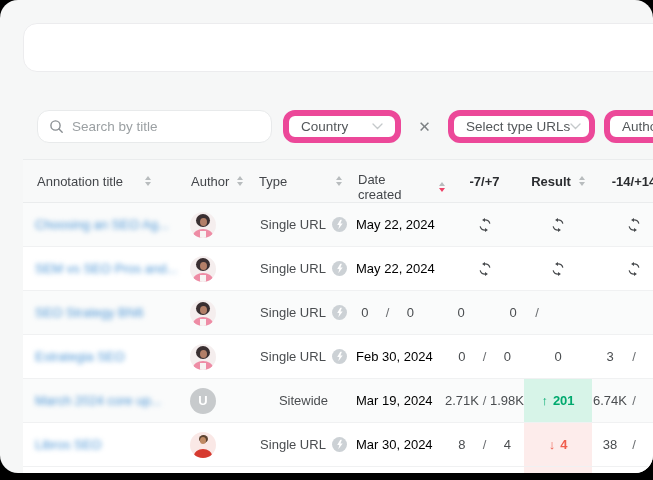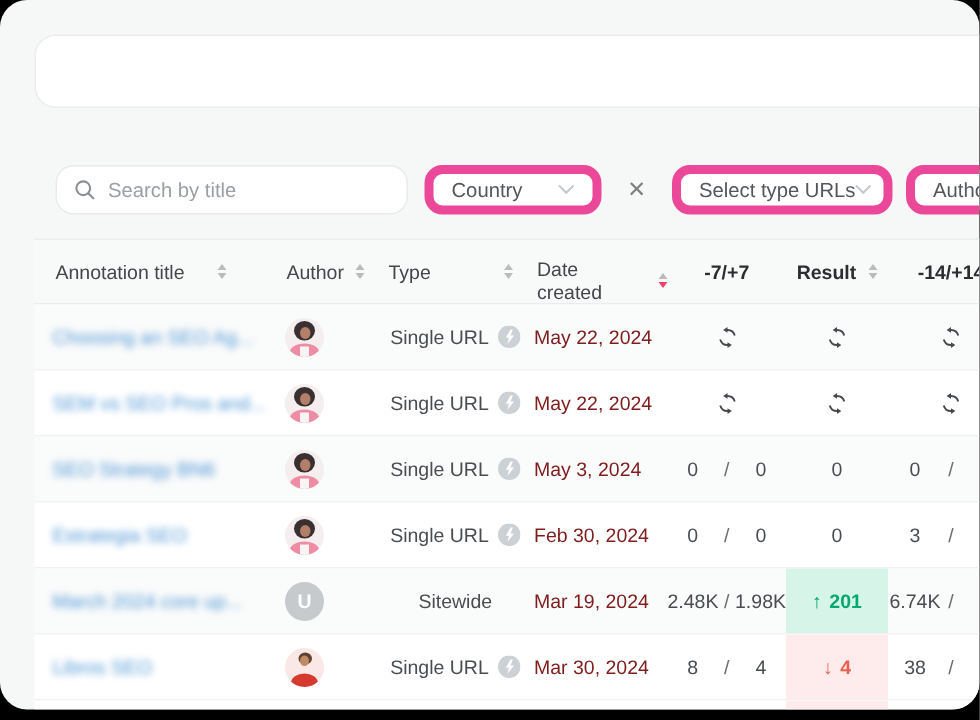--- a/index.html
+++ b/index.html
@@ -68,21 +68,21 @@
   .c-m14    { width: 84px;  }
 
   .thead .c-title  { padding-left: 14px; align-items: center; }
   .thead .c-author { padding-left: 6px;  }
   .thead .c-type   { padding-left: 11px; justify-content: space-between; padding-right: 6px; }
   .thead .c-date   { padding-left: 10px; margin-top: 12px; }
 
   .row .c-title  { padding-left: 12px; overflow: hidden; }
   .row .c-author { padding-left: 5px;  }
   .row .c-type   { padding-left: 11px; gap: 6px; justify-content: center; }
-  .row .c-date   { padding-left: 8px; color: #7f1d1d; }
+  .row .c-date   { padding-left: 8px; color: #000000; }
 
   
   .sort { display: inline-flex; flex-direction: column; gap: 2px; margin-left: 8px; cursor: pointer; }
   .sort-title { margin-left: 22px; }
   .sort .t-up   { width: 0; height: 0; border-left: 3.5px solid transparent; border-right: 3.5px solid transparent; border-bottom: 4px solid #b8bcbe; }
   .sort .t-down { width: 0; height: 0; border-left: 3.5px solid transparent; border-right: 3.5px solid transparent; border-top: 4px solid #b8bcbe; }
   .sort.desc .t-down { border-top-color: #ee4268; }
 
   
   .title-link { color: #4f97d6; white-space: nowrap; filter: blur(2.5px); cursor: pointer; }
@@ -318,23 +318,20 @@
         </div>
       <div class="cell c-type">
           <span>Single URL</span>
         <span class="flash">
             <svg viewBox="0 0 15 15" width="15" height="15">
               <circle cx="7.5" cy="7.5" r="7.5" fill="#ccd1d5"></circle>
               <path d="M8.3 2.7 5.2 8.1h2.1l-1 4.2 4.4-5.7H8.4l1.5-3.9z" fill="#fff"></path>
             </svg>
           </span>
         </div>
-      <div class="cell c-date">
-          <span>May 3, 2024</span>
-        </div>
       <div class="cell c-m7 pair">
           <span class="a">0</span>
           <span class="s">/</span>
           <span class="b">0</span>
         </div>
       <div class="cell c-result center">
           <span>0</span>
         </div>
       <div class="cell c-m14 pair">
           <span class="a">0</span>
@@ -389,21 +386,21 @@
       <div class="cell c-author">
           <span class="avatar av-letter">U</span>
         </div>
       <div class="cell c-type">
           <span>Sitewide</span>
         </div>
       <div class="cell c-date">
           <span>Mar 19, 2024</span>
         </div>
       <div class="cell c-m7 pair">
-          <span class="a">2.48K</span>
+          <span class="a">2.71K</span>
           <span class="s">/</span>
           <span class="b">1.98K</span>
         </div>
       <div class="cell c-result center res-up">
           <span class="arrow">↑</span>
           <span>201</span>
         </div>
       <div class="cell c-m14 pair">
           <span class="a">6.74K</span>
           <span class="s">/</span>

